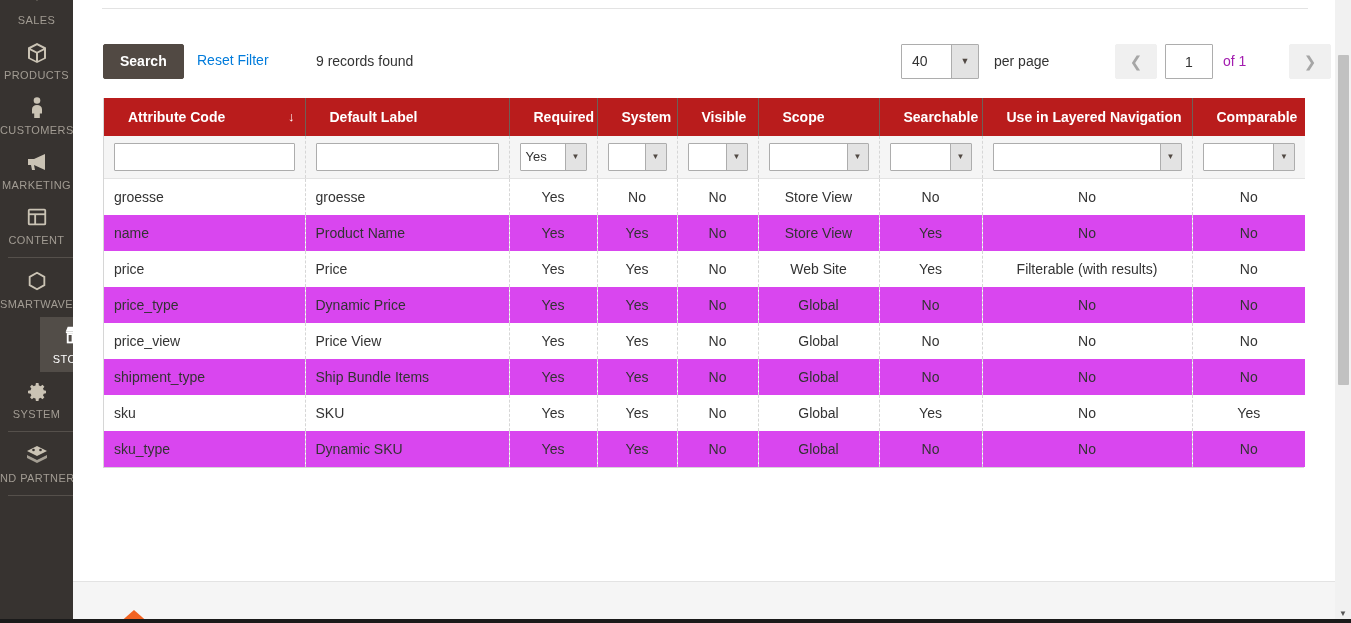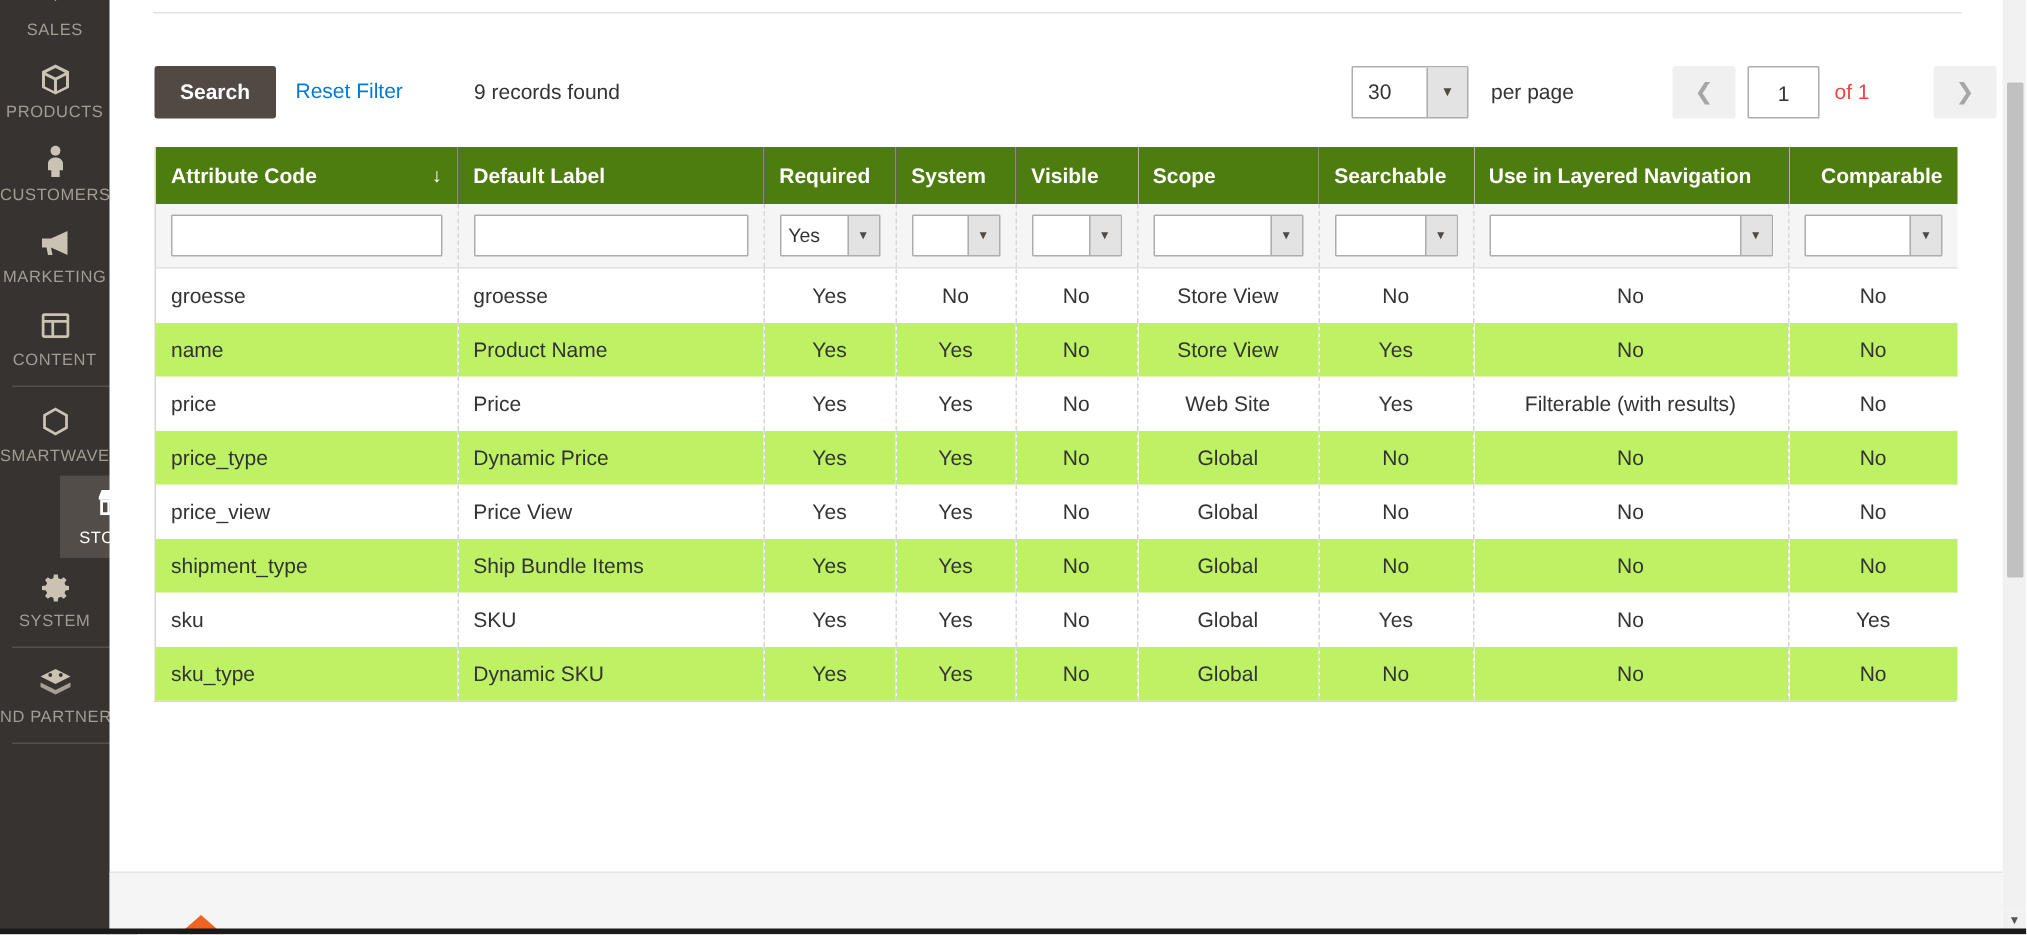--- a/index.html
+++ b/index.html
@@ -174,45 +174,45 @@
     text-align: center;
     font-size: 14px;
     color: #333;
     font-family: "Liberation Sans", sans-serif;
     background: #fff;
   }
   #page-total {
     position: absolute;
     left: 1120px; top: 9px;
     font-size: 14px;
-    color: #ef4444;
+    color: #a21caf;
   }
 
   
   #grid {
     position: absolute;
     left: 30px; top: 98px;
     width: 1201px;
     border: 1px solid #d6d6d6;
     border-top: none;
     background: #ffffff;
     box-sizing: border-box;
   }
   table.grid-table {
     border-collapse: collapse;
     width: 1201px;
     table-layout: fixed;
   }
   table.grid-table th {
-    background: #4d7c0f;
+    background: #b91c1c;
     color: #ffffff;
     font-size: 14px;
     font-weight: bold;
     text-align: left;
-    padding: 11px 10px;
+    padding: 11px 24px;
     border-right: 1px solid #6e6057;
     white-space: nowrap;
     position: relative;
     cursor: pointer;
   }
   table.grid-table th:last-child { border-right: none; text-align: right; }
   th .sort-arrow {
     position: absolute;
     right: 10px;
     top: 11px;
@@ -271,21 +271,21 @@
     font-size: 14px;
     color: #333333;
     padding: 10px;
     border-right: 1px dashed #d6d6d6;
     background: #ffffff;
     white-space: nowrap;
     overflow: hidden;
     text-overflow: ellipsis;
   }
   tr.data-row td:last-child { border-right: none; }
-  tr.data-row.odd td { background: #bef264; }
+  tr.data-row.odd td { background: #d946ef; }
   td.center { text-align: center; }
 
   
   #content-bottom-rule {
     position: absolute;
     left: 0; top: 581px;
     width: 1262px;
     height: 1px;
     background: #e3e3e3;
   }
@@ -419,21 +419,21 @@
   <div id="main">
 
     <div id="top-rule"></div>
 
     <div id="grid-toolbar">
       <button id="search-button">Search</button>
       <a id="reset-filter-link">Reset Filter</a>
       <span id="records-found">9 records found</span>
 
       <div id="per-page-wrap">
-        <span id="per-page-value">30</span>
+        <span id="per-page-value">40</span>
         <span id="per-page-arrow">▼</span>
       </div>
       <span id="per-page-label">per page</span>
 
       <div class="page-arrow" id="prev-page">❮</div>
       <input id="page-input" type="text" value="1" style="">
       <span id="page-total">of 1</span>
       <div class="page-arrow" id="next-page">❯</div>
     </div>
 

